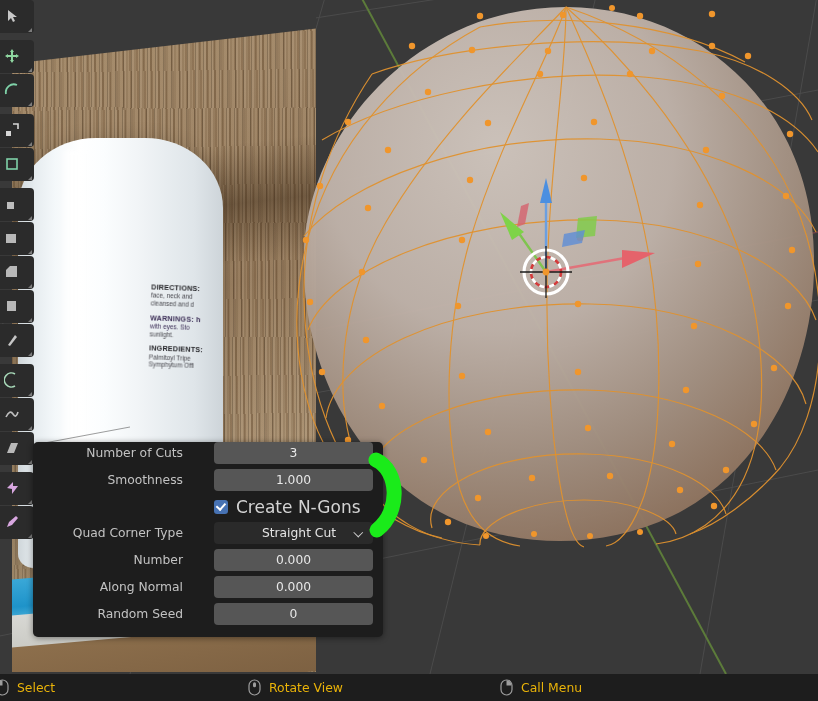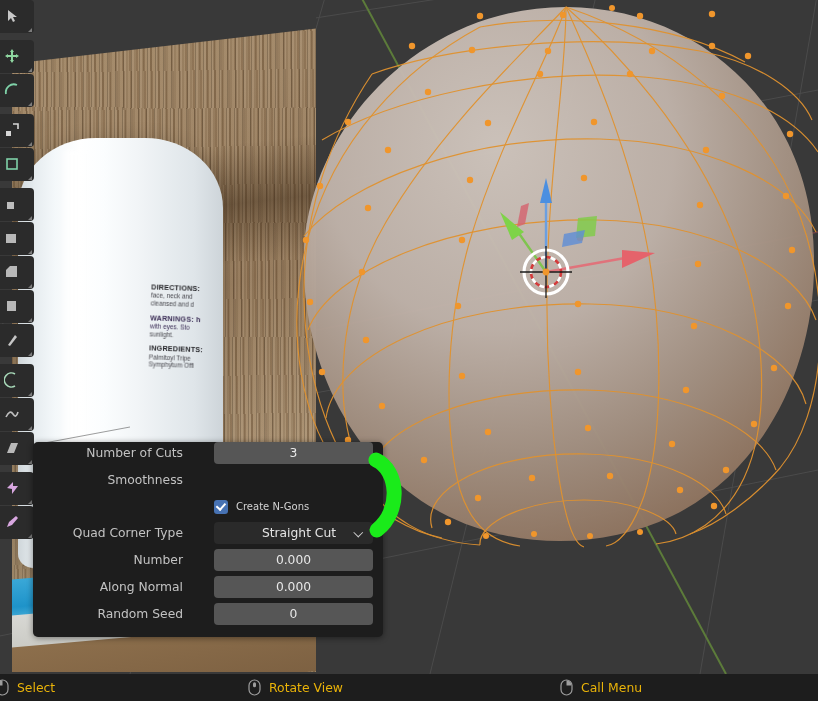--- a/index.html
+++ b/index.html
@@ -315,21 +315,21 @@
     content: "";
     position: absolute;
     left: 4.2px; top: 1.6px;
     width: 3.5px; height: 7px;
     border-right: 2px solid #ffffff;
     border-bottom: 2px solid #ffffff;
     transform: rotate(42deg);
   }
   .check-label {
     color: #d3d3d3;
-    font-size: 10px;
+    font-size: 17px;
     user-select: none;
   }
 
   
   #statusbar {
     position: absolute;
     left: 0;
     bottom: 0;
     width: 818px;
     height: 27px;
@@ -343,21 +343,21 @@
     align-items: center;
     gap: 8px;
     color: #9d9d9d;
     font-size: 12.4px;
     user-select: none;
     white-space: nowrap;
   }
   .sb-item .sb-text { color: #eab308; }
   #sb-select { position: absolute; left: -4px; }
   #sb-rotate { position: absolute; left: 248px; }
-  #sb-menu   { position: absolute; left: 560px; }
+  #sb-menu   { position: absolute; left: 500px; }
   .mouse-ico {
     width: 13px; height: 17px;
     position: relative;
     flex: 0 0 auto;
   }
 
   
   #gesture {
     position: absolute;
     left: 368px;
@@ -660,20 +660,21 @@
     <div id="op-panel">
 
 
       <div class="prow">
         <div class="plabel">Number of Cuts</div>
         <div class="pfield">3</div>
       </div>
 
       <div class="prow">
         <div class="plabel">Smoothness</div>
+        <div class="pfield">1.000</div>
       </div>
 
       <div class="prow checkrow">
         <div class="plabel"></div>
         <div class="check-wrap">
           <span class="checkbox"></span>
           <span class="check-label">Create N-Gons</span>
         </div>
       </div>
 

